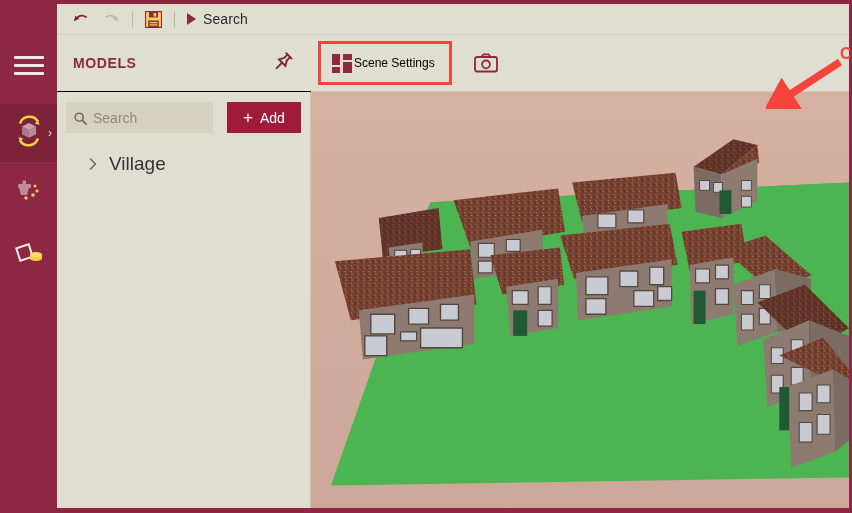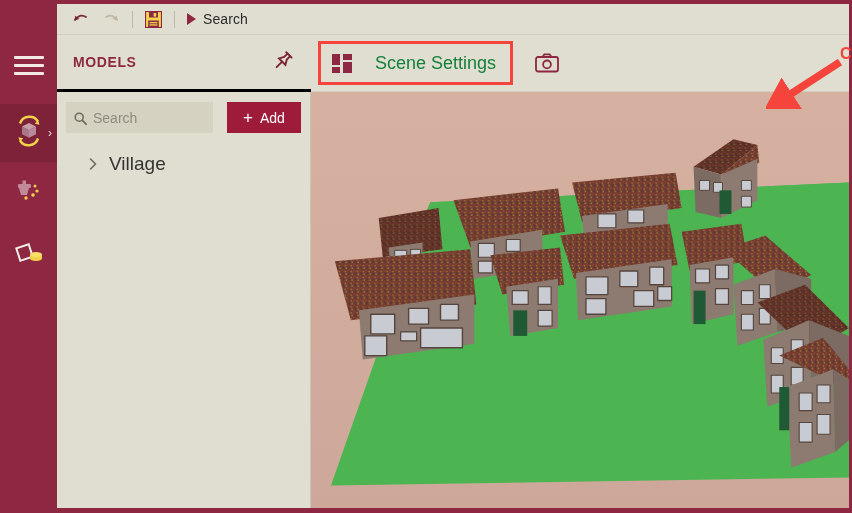--- a/index.html
+++ b/index.html
@@ -100,21 +100,21 @@
     position: relative;
     height: 57px;
     display: flex;
     align-items: stretch;
   }
   .panel-head {
     width: 254px;
     background: #E0DED0;
     display: flex; align-items: center;
     padding: 0 16px 0 16px;
-    border-bottom: 3px solid #000000;
+    border-bottom: 1px solid #000000;
     position: relative;
   }
   .models-title {
     font-size: 14px; font-weight: bold; color: #8E2741;
     letter-spacing: .6px;
   }
   .pin-wrap { margin-left: auto; cursor: pointer; display:flex; }
 
   .scene-bar {
     flex: 1;
@@ -123,21 +123,21 @@
     padding-left: 10px;
     border-bottom: 1px solid #d2cfbe;
     position: relative;
   }
   .sbtn {
     display: flex; align-items: center;
     height: 38px; padding: 0 14px 0 11px;
     cursor: pointer;
   }
   .sbtn-label {
-    font-size: 18px; color: #15803d; margin-left: 23px;
+    font-size: 12px; color: #000000; margin-left: 2px;
   }
   #scene-settings-btn { outline: 3px solid #F4443B; outline-offset: 0px; }
 
   .grid-icon { width: 20px; height: 19px; position: relative; }
   .grid-icon i {
     position: absolute; background: #8E2741; display: block;
   }
   .grid-icon i.a { left: 0;  top: 0;  width: 8px;  height: 11px; }
   .grid-icon i.b { left: 11px; top: 0;  width: 9px; height: 6px; }
   .grid-icon i.c { left: 0;  top: 13px; width: 8px;  height: 6px; }

